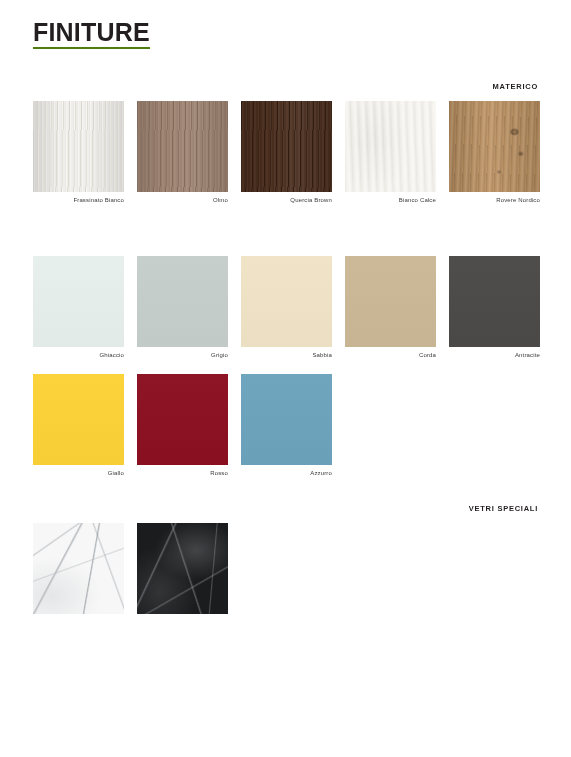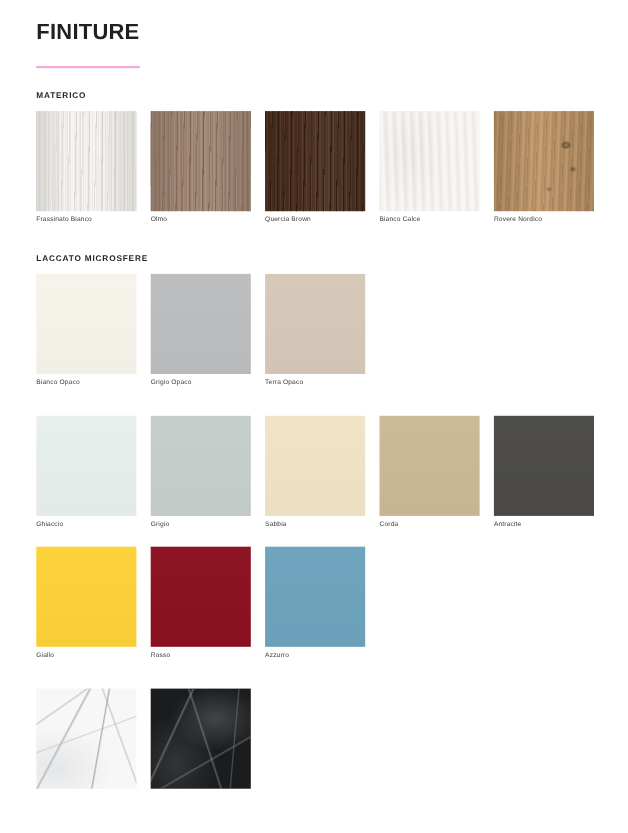--- a/index.html
+++ b/index.html
@@ -8,28 +8,28 @@
     background:#ffffff;
     font-family:"Liberation Sans", sans-serif;
     color:#231f20;
     overflow:hidden;
     position:relative;
   }
   .page { position:relative; width:571px; height:757px; box-sizing:border-box; }
 
   .page-title {
     position:absolute; left:33px; top:19px;
-    font-size:20px; font-weight:bold; letter-spacing:0.2px;
-    padding-bottom:20px;
-    border-bottom:2px solid #f9a8d4;
+    font-size:25px; font-weight:bold; letter-spacing:0.2px;
+    padding-bottom:2px;
+    border-bottom:2px solid #4d7c0f;
     display:inline-block;
     line-height:1.05;
   }
 
-  .sections { position:absolute; left:33px; top:82px; width:505px; }
+  .sections { position:absolute; left:33px; top:82px; width:505px;text-align:right; }
 
   .section { margin-bottom:0; }
   .section-title {
     font-size:7.5px; font-weight:bold; letter-spacing:0.75px;
     margin:0 0 10px 0; color:#231f20; text-transform:uppercase;
   }
 
   .row { display:flex; }
   .swatch-cell { width:91px; margin-right:13px; }
   .swatch-cell:last-child { margin-right:0; }
@@ -74,37 +74,20 @@
             <div class="swatch" style="background-color: rgb(244, 242, 236); background-image: repeating-linear-gradient(88deg, rgba(0, 0, 0, 0.043) 0px, rgba(0, 0, 0, 0) 2px, rgba(255, 255, 255, 0.5) 5px, rgba(0, 0, 0, 0.03) 8px), radial-gradient(60% 90% at 30% 40%, rgba(0, 0, 0, 0.043), rgba(0, 0, 0, 0) 70%);"></div>
             <div class="swatch-label">Bianco Calce</div>
           </div>
           <div class="swatch-cell">
             <div class="swatch" style="background-color: rgb(191, 148, 100); background-image: radial-gradient(9% 7% at 72% 34%, rgb(168, 124, 78), rgba(0, 0, 0, 0.35) 35%, rgba(0, 0, 0, 0) 62%), radial-gradient(6% 5% at 79% 58%, rgba(0, 0, 0, 0.4), rgba(0, 0, 0, 0) 65%), radial-gradient(5% 4% at 55% 78%, rgba(0, 0, 0, 0.3), rgba(0, 0, 0, 0) 68%), repeating-linear-gradient(92deg, rgba(0, 0, 0, 0.13) 0px, rgba(0, 0, 0, 0) 2px, rgba(255, 255, 255, 0.1) 4px, rgba(0, 0, 0, 0.08) 6px, rgba(0, 0, 0, 0) 8px), linear-gradient(90deg, rgba(0, 0, 0, 0.14), rgba(255, 255, 255, 0.05) 45%, rgba(0, 0, 0, 0.12));"></div>
             <div class="swatch-label">Rovere Nordico</div>
           </div>
         </div>
       </div>
       <div class="gap-sec"></div>
-      <div class="section">
-        <div class="section-title">LACCATO MICROSFERE</div>
-        <div class="row">
-          <div class="swatch-cell">
-            <div class="swatch" style="background-color: rgb(246, 243, 234); background-image: linear-gradient(rgba(255, 255, 255, 0.02), rgba(0, 0, 0, 0.02));"></div>
-            <div class="swatch-label">Bianco Opaco</div>
-          </div>
-          <div class="swatch-cell">
-            <div class="swatch" style="background-color: rgb(188, 189, 190); background-image: linear-gradient(rgba(255, 255, 255, 0.02), rgba(0, 0, 0, 0.02));"></div>
-            <div class="swatch-label">Grigio Opaco</div>
-          </div>
-          <div class="swatch-cell">
-            <div class="swatch" style="background-color: rgb(214, 200, 184); background-image: linear-gradient(rgba(255, 255, 255, 0.02), rgba(0, 0, 0, 0.02));"></div>
-            <div class="swatch-label">Terra Opaco</div>
-          </div>
-        </div>
-      </div>
       <div class="gap-sec"></div>
       <div class="section">
         <div class="row">
           <div class="swatch-cell">
             <div class="swatch" style="background-color: rgb(231, 239, 236); background-image: linear-gradient(rgba(255, 255, 255, 0.02), rgba(0, 0, 0, 0.02));"></div>
             <div class="swatch-label">Ghiaccio</div>
           </div>
           <div class="swatch-cell">
             <div class="swatch" style="background-color: rgb(197, 206, 203); background-image: linear-gradient(rgba(255, 255, 255, 0.02), rgba(0, 0, 0, 0.02));"></div>
             <div class="swatch-label">Grigio</div>
@@ -133,20 +116,21 @@
             <div class="swatch-label">Rosso</div>
           </div>
           <div class="swatch-cell">
             <div class="swatch" style="background-color: rgb(109, 163, 189); background-image: linear-gradient(rgba(255, 255, 255, 0.02), rgba(0, 0, 0, 0.02));"></div>
             <div class="swatch-label">Azzurro</div>
           </div>
         </div>
       </div>
       <div class="gap-sec"></div>
       <div class="section">
+        <div class="section-title">VETRI SPECIALI</div>
         <div class="row">
           <div class="swatch-cell">
             <div class="swatch" style="background-color: rgb(247, 247, 247); background-image: linear-gradient(118deg, rgba(0, 0, 0, 0) 34%, rgb(185, 188, 192) 35%, rgba(0, 0, 0, 0) 36.6%), linear-gradient(100deg, rgba(0, 0, 0, 0) 61%, rgba(150, 155, 160, 0.75) 62%, rgba(0, 0, 0, 0) 63.4%), linear-gradient(145deg, rgba(0, 0, 0, 0) 20%, rgba(160, 165, 170, 0.5) 21%, rgba(0, 0, 0, 0) 22.2%), linear-gradient(70deg, rgba(0, 0, 0, 0) 74%, rgba(170, 175, 180, 0.55) 75%, rgba(0, 0, 0, 0) 76.3%), linear-gradient(160deg, rgba(0, 0, 0, 0) 46%, rgba(175, 180, 185, 0.45) 47%, rgba(0, 0, 0, 0) 48%), radial-gradient(80% 60% at 20% 80%, rgba(185, 190, 195, 0.3), rgba(0, 0, 0, 0) 70%);"></div>
           </div>
           <div class="swatch-cell">
             <div class="swatch" style="background-color: rgb(27, 28, 30); background-image: linear-gradient(115deg, rgba(0, 0, 0, 0) 28%, rgba(141, 144, 148, 0.55) 29%, rgba(0, 0, 0, 0) 30.6%), linear-gradient(72deg, rgba(0, 0, 0, 0) 52%, rgba(160, 164, 168, 0.45) 53%, rgba(0, 0, 0, 0) 54.5%), linear-gradient(150deg, rgba(0, 0, 0, 0) 66%, rgba(130, 134, 138, 0.5) 67%, rgba(0, 0, 0, 0) 68.3%), linear-gradient(95deg, rgba(0, 0, 0, 0) 80%, rgba(150, 154, 158, 0.4) 81%, rgba(0, 0, 0, 0) 82.2%), radial-gradient(70% 50% at 65% 30%, rgba(170, 174, 178, 0.28), rgba(0, 0, 0, 0) 65%), radial-gradient(60% 70% at 25% 75%, rgba(120, 124, 128, 0.25), rgba(0, 0, 0, 0) 70%);"></div>
           </div>
         </div>
       </div>
     </div>

